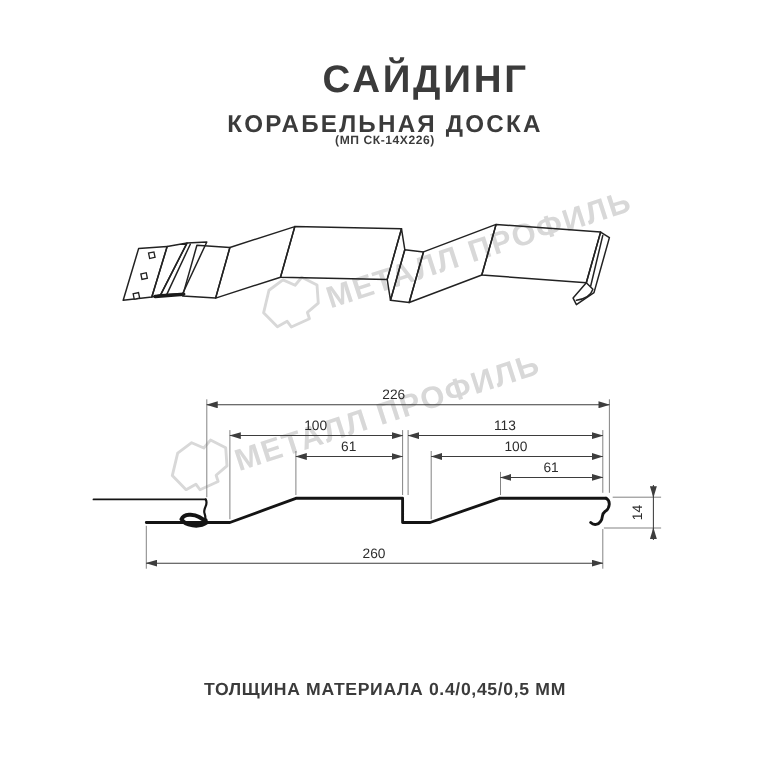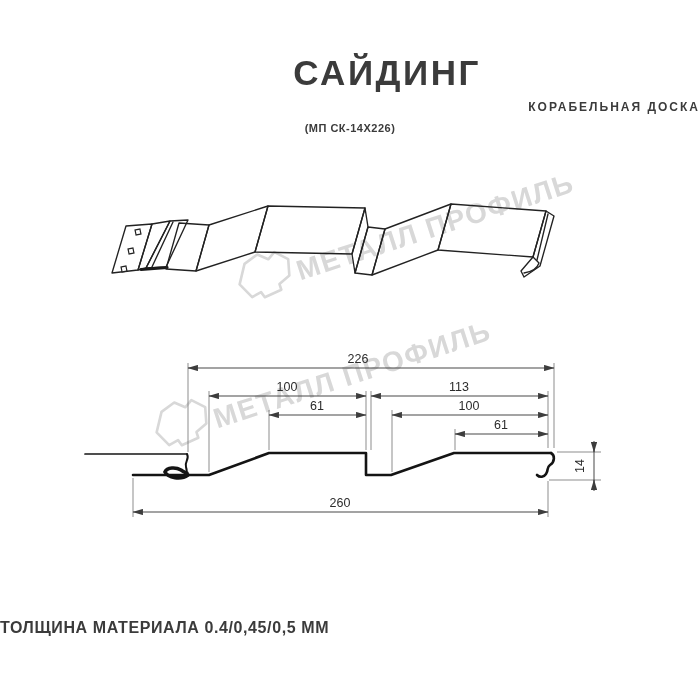--- a/index.html
+++ b/index.html
@@ -1,22 +1,22 @@
 <!DOCTYPE html>
 <html><head>
 <meta charset="utf-8">
 <style>
   html,body{margin:0;padding:0;background:#ffffff;}
   body{width:700px;height:700px;position:relative;overflow:hidden;
        font-family:"Liberation Sans",sans-serif;color:#3b3b3b;}
   .hdr{position:absolute;left:0;width:700px;text-align:center;color:#3b3b3b;}
   .title{top:53px;font-size:35px;font-weight:bold;letter-spacing:2.5px;padding-left:37px;}
-  .subtitle{top:100px;font-size:12px;font-weight:bold;letter-spacing:2px;text-align:right;}
+  .subtitle{top:100px;font-size:22px;font-weight:bold;letter-spacing:2px;}
   .code{top:122px;font-size:11px;font-weight:bold;letter-spacing:.5px;}
-  .footer{position:absolute;left:0;width:700px;top:619px;text-align:left;
+  .footer{position:absolute;left:0;width:700px;top:619px;text-align:center;
           font-size:16px;font-weight:bold;letter-spacing:.6px;color:#3b3b3b;}
   svg{position:absolute;left:0;top:0;}
   .face{fill:#ffffff;stroke:none;}
   .ln3d{fill:none;stroke:#222222;stroke-width:1.35;stroke-linejoin:round;stroke-linecap:round;}
   .thick3d{fill:none;stroke:#1a1a1a;stroke-width:3.2;stroke-linecap:round;}
   .hole{fill:#ffffff;stroke:#222222;stroke-width:1.2;}
   .wm-logo{fill:none;stroke:#d8d8d8;stroke-width:2.6;stroke-linejoin:round;}
   .wm-text{fill:#d8d8d8;font-size:28px;font-weight:bold;letter-spacing:1.5px;}
   .prof{fill:none;stroke:#141414;stroke-width:2.6;stroke-linejoin:round;stroke-linecap:round;}
   .prof-thin{fill:none;stroke:#141414;stroke-width:1.7;stroke-linecap:round;}

